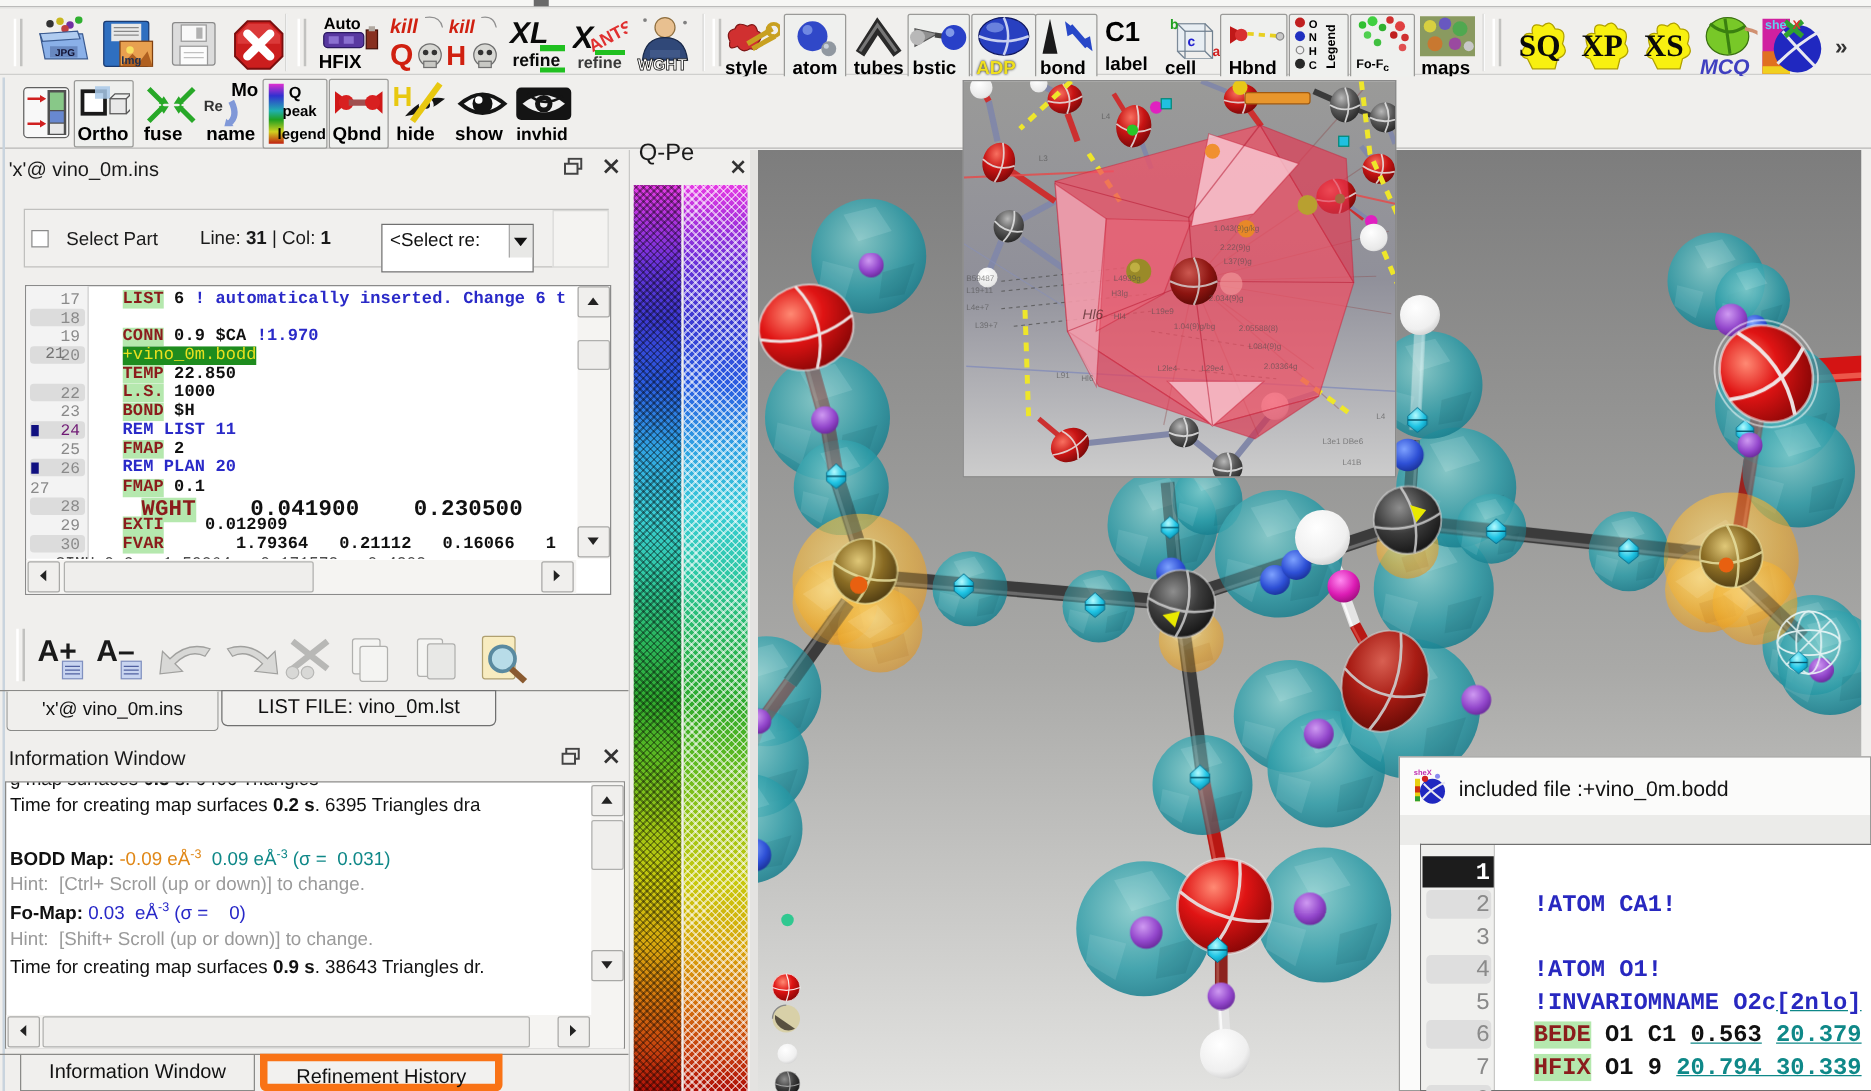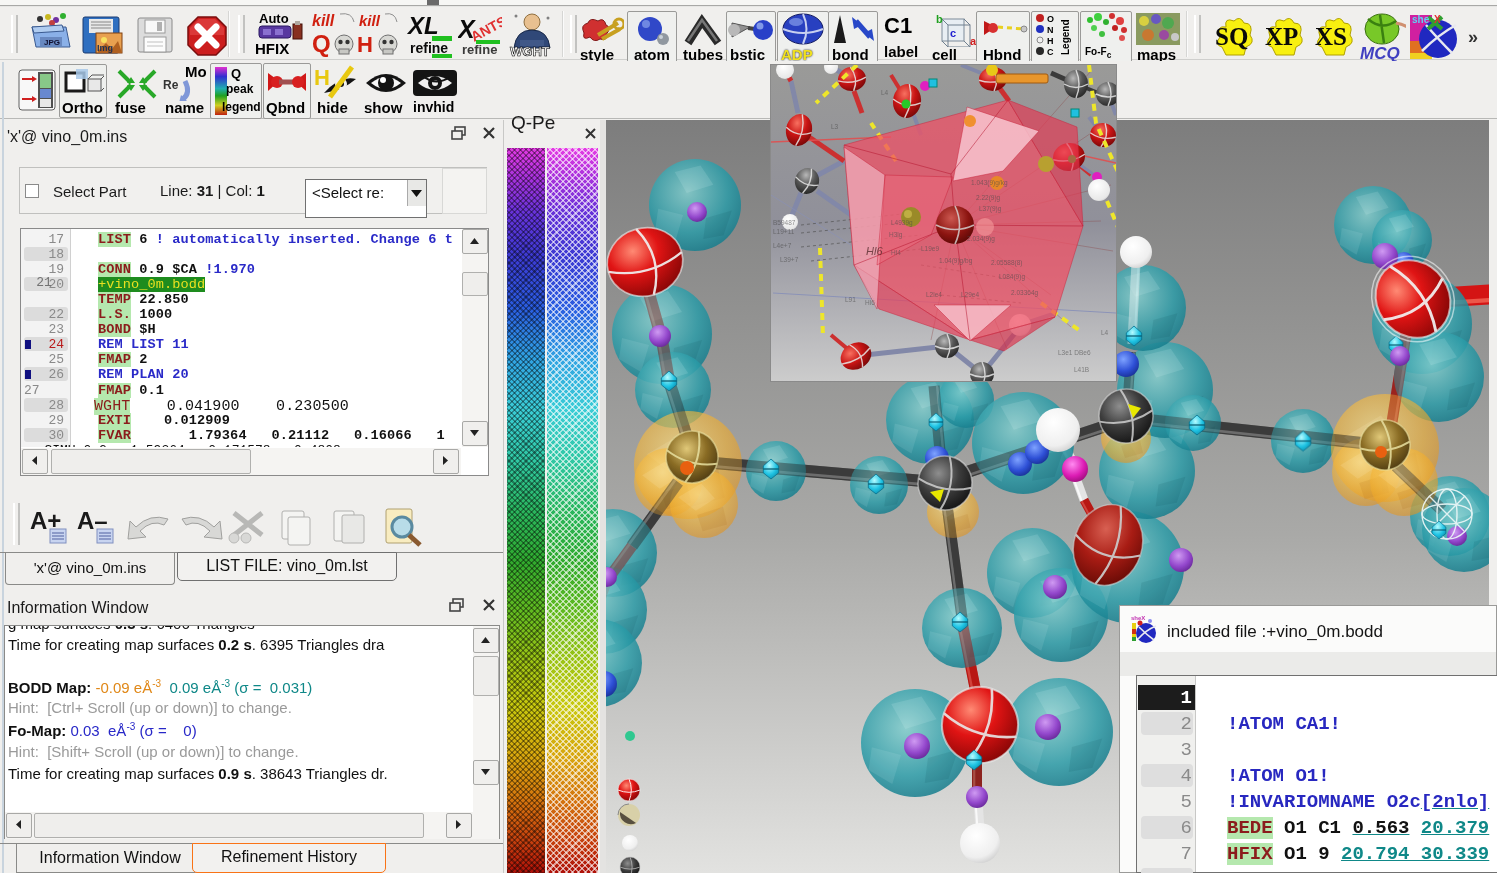--- a/index.html
+++ b/index.html
@@ -354,36 +354,36 @@
 <div class="abs" style="left:24px;top:292.20000000000005px;width:44px;height:14px;"></div>
 <div class="abs mono" style="left:24px;top:275px;width:40px;text-align:center;font-size:13px;color:#737373">21</div>
 <div class="abs mono" style="left:98px;top:292.20000000000005px;font-size:13.6px;font-weight:bold;letter-spacing:0.1px;white-space:nowrap;width:360px;overflow:hidden"><span style="color:#8b1c1c;background:#b5e8ae">TEMP</span><span style="color:#111;font-weight:bold">&nbsp;22.850</span></div>
 <div class="abs" style="left:24px;top:307.25000000000006px;width:44px;height:14px;background:#dcdcdc;border-radius:3px;"></div>
 <div class="abs mono" style="left:24px;top:307.25000000000006px;width:40px;text-align:right;font-size:13px;color:#8a8a8a">22</div>
 <div class="abs mono" style="left:98px;top:307.25000000000006px;font-size:13.6px;font-weight:bold;letter-spacing:0.1px;white-space:nowrap;width:360px;overflow:hidden"><span style="color:#8b1c1c;background:#b5e8ae">L.S.</span><span style="color:#111">&nbsp;1000</span></div>
 <div class="abs" style="left:24px;top:322.30000000000007px;width:44px;height:14px;"></div>
 <div class="abs mono" style="left:24px;top:322.30000000000007px;width:40px;text-align:right;font-size:13px;color:#8a8a8a">23</div>
 <div class="abs mono" style="left:98px;top:322.30000000000007px;font-size:13.6px;font-weight:bold;letter-spacing:0.1px;white-space:nowrap;width:360px;overflow:hidden"><span style="color:#8b1c1c;background:#b5e8ae">BOND</span><span style="color:#111">&nbsp;$H</span></div>
 <div class="abs" style="left:24px;top:337.3500000000001px;width:44px;height:14px;background:#dcdcdc;border-radius:3px;"></div>
-<div class="abs mono" style="left:24px;top:337.3500000000001px;width:40px;text-align:right;font-size:13px;color:#b91c1c">24</div>
+<div class="abs mono" style="left:24px;top:337.3500000000001px;width:40px;text-align:right;font-size:13px;color:#701a75">24</div>
 <div class="abs" style="left:25px;top:340.3500000000001px;width:6px;height:9px;background:#101080"></div>
 <div class="abs mono" style="left:98px;top:337.3500000000001px;font-size:13.6px;font-weight:bold;letter-spacing:0.1px;white-space:nowrap;width:360px;overflow:hidden"><span style="color:#2a2ac8">REM&nbsp;LIST&nbsp;11</span></div>
 <div class="abs" style="left:24px;top:352.4000000000001px;width:44px;height:14px;"></div>
 <div class="abs mono" style="left:24px;top:352.4000000000001px;width:40px;text-align:right;font-size:13px;color:#8a8a8a">25</div>
 <div class="abs mono" style="left:98px;top:352.4000000000001px;font-size:13.6px;font-weight:bold;letter-spacing:0.1px;white-space:nowrap;width:360px;overflow:hidden"><span style="color:#8b1c1c;background:#b5e8ae">FMAP</span><span style="color:#111">&nbsp;2</span></div>
 <div class="abs" style="left:24px;top:367.4500000000001px;width:44px;height:14px;background:#dcdcdc;border-radius:3px;"></div>
 <div class="abs mono" style="left:24px;top:367.4500000000001px;width:40px;text-align:right;font-size:13px;color:#8a8a8a">26</div>
 <div class="abs" style="left:25px;top:370.4500000000001px;width:6px;height:9px;background:#101080"></div>
 <div class="abs mono" style="left:98px;top:367.4500000000001px;font-size:13.6px;font-weight:bold;letter-spacing:0.1px;white-space:nowrap;width:360px;overflow:hidden"><span style="color:#2a2ac8">REM&nbsp;PLAN&nbsp;20</span></div>
 <div class="abs" style="left:24px;top:382.5000000000001px;width:44px;height:14px;"></div>
 <div class="abs mono" style="left:24px;top:382.5000000000001px;width:40px;text-align:left;font-size:13px;color:#8a8a8a">27</div>
 <div class="abs mono" style="left:98px;top:382.5000000000001px;font-size:13.6px;font-weight:bold;letter-spacing:0.1px;white-space:nowrap;width:360px;overflow:hidden"><span style="color:#8b1c1c;background:#b5e8ae">FMAP</span><span style="color:#111">&nbsp;0.1</span></div>
 <div class="abs" style="left:24px;top:397.5500000000001px;width:44px;height:14px;background:#dcdcdc;border-radius:3px;"></div>
 <div class="abs mono" style="left:24px;top:397.5500000000001px;width:40px;text-align:right;font-size:13px;color:#8a8a8a">28</div>
-<div class="abs mono" style="left:94px;top:397.5500000000001px;font-size:15px;font-weight:normal;letter-spacing:0.1px;white-space:nowrap;width:360px;overflow:hidden"><span style="color:#8b1c1c;background:#b5e8ae">WGHT</span><span style="color:#111">&nbsp;&nbsp;&nbsp;&nbsp;0.041900&nbsp;&nbsp;&nbsp;&nbsp;0.230500</span></div>
+<div class="abs mono" style="left:113px;top:397.5500000000001px;font-size:18px;font-weight:bold;letter-spacing:0.1px;white-space:nowrap;width:360px;overflow:hidden"><span style="color:#8b1c1c;background:#b5e8ae">WGHT</span><span style="color:#111">&nbsp;&nbsp;&nbsp;&nbsp;0.041900&nbsp;&nbsp;&nbsp;&nbsp;0.230500</span></div>
 <div class="abs" style="left:24px;top:412.60000000000014px;width:44px;height:14px;"></div>
 <div class="abs mono" style="left:24px;top:412.60000000000014px;width:40px;text-align:right;font-size:13px;color:#8a8a8a">29</div>
 <div class="abs mono" style="left:98px;top:412.60000000000014px;font-size:13.6px;font-weight:bold;letter-spacing:0.1px;white-space:nowrap;width:360px;overflow:hidden"><span style="color:#8b1c1c;background:#b5e8ae">EXTI</span><span style="color:#111">&nbsp;&nbsp;&nbsp;&nbsp;0.012909</span></div>
 <div class="abs" style="left:24px;top:427.65000000000015px;width:44px;height:14px;background:#dcdcdc;border-radius:3px;"></div>
 <div class="abs mono" style="left:24px;top:427.65000000000015px;width:40px;text-align:right;font-size:13px;color:#8a8a8a">30</div>
 <div class="abs mono" style="left:98px;top:427.65000000000015px;font-size:13.6px;font-weight:bold;letter-spacing:0.1px;white-space:nowrap;width:360px;overflow:hidden"><span style="color:#8b1c1c;background:#b5e8ae">FVAR</span><span style="color:#111">&nbsp;&nbsp;&nbsp;&nbsp;&nbsp;&nbsp;&nbsp;1.79364&nbsp;&nbsp;&nbsp;0.21112&nbsp;&nbsp;&nbsp;0.16066&nbsp;&nbsp;&nbsp;1</span></div>
 <div class="abs" style="left:21px;top:443px;width:439px;height:4px;overflow:hidden">
     <div class="mono" style="margin-top:0;font-size:13px;color:#111;white-space:nowrap">&nbsp;&nbsp;&nbsp;SIMU&nbsp;0.2&nbsp;&nbsp;&nbsp;1.59364&nbsp;&nbsp;&nbsp;0.171578&nbsp;&nbsp;&nbsp;0.4808</div>
   </div>
 <div class="abs" style="left:462px;top:229px;width:26px;height:218px;background:#f5f4f2"></div>
@@ -475,21 +475,21 @@
 <svg class="abs" style="left:13px;top:819px" width="11" height="12">
     <polygon points="8,1 8,10 3,5.5" fill="#222"></polygon>
   </svg>
 <div class="abs" style="left:34px;top:813px;width:390px;height:25px;background:#efeeec;border:1px solid #b0b0ae;border-radius:2px"></div>
 <div class="abs" style="left:446px;top:813px;width:26px;height:25px;background:#f0efed;border:1px solid #a8a8a6;border-radius:2px"></div>
 <svg class="abs" style="left:453px;top:819px" width="11" height="12">
     <polygon points="3,1 3,10 8,5.5" fill="#222"></polygon>
   </svg>
 <div class="abs" style="left:0;top:843px;width:503px;height:1px;background:#8a8a88"></div>
 <div class="abs" style="left:16px;top:844px;width:188px;height:29px;background:#f0efed;border:1px solid #8a8a88;border-top:none;font-size:16px;text-align:center;padding-top:5px">Information Window</div>
-<div class="abs" style="left:192px;top:843px;width:194px;height:30px;background:#f2f1ef;border:1px solid #f97316;border-radius:0 0 5px 5px;font-size:16px;text-align:center;padding-top:4px">Refinement History</div>
+<div class="abs" style="left:208px;top:843px;width:194px;height:30px;background:#f2f1ef;border:6px solid #f97316;border-radius:0 0 5px 5px;font-size:16px;text-align:center;padding-top:4px">Refinement History</div>
 <div class="abs" style="left:503px;top:120px;width:98px;height:753px;background:#f0efed;border-left:1px solid #c8c8c6"></div>
 <div class="ttl" style="left:511px;top:112px;font-size:19px">Q-Pe</div>
 <svg class="abs" style="left:584px;top:128px" width="13" height="12" viewBox="0 0 13 12">
     <path d="M2 1 L11 10 M11 1 L2 10" stroke="#333" stroke-width="2"></path>
   </svg>
 <div class="abs" style="left:507px;top:148px;width:38px;height:725px;background:linear-gradient(180deg,#e43ae4 0%,#a932dc 4%,#6632d8 9%,#3c3ad2 15%,#2a5ce0 22%,#30a2e2 29%,#3accd6 36%,#30c8a4 43%,#2ab65e 50%,#30aa2e 57%,#62ba20 64%,#9ec414 71%,#c8c80e 77%,#d8a60e 84%,#d4740e 90%,#c43c0e 96%,#ae1008 100%)"></div>
 <div class="abs" style="left:507px;top:148px;width:38px;height:725px;background:repeating-linear-gradient(45deg,rgba(0,0,0,0.34) 0 1.5px,transparent 1.5px 4px),repeating-linear-gradient(-45deg,rgba(0,0,0,0.34) 0 1.5px,transparent 1.5px 4px)"></div>
 <div class="abs" style="left:547px;top:148px;width:51px;height:725px;background:linear-gradient(180deg,#e43ae4 0%,#a932dc 4%,#6632d8 9%,#3c3ad2 15%,#2a5ce0 22%,#30a2e2 29%,#3accd6 36%,#30c8a4 43%,#2ab65e 50%,#30aa2e 57%,#62ba20 64%,#9ec414 71%,#c8c80e 77%,#d8a60e 84%,#d4740e 90%,#c43c0e 96%,#ae1008 100%)"></div>
 <div class="abs" style="left:547px;top:148px;width:51px;height:725px;background:repeating-linear-gradient(45deg,rgba(255,255,255,0.55) 0 1.5px,transparent 1.5px 4.5px),repeating-linear-gradient(-45deg,rgba(255,255,255,0.55) 0 1.5px,transparent 1.5px 4.5px)"></div>
 <svg class="abs" style="left:600px;top:120px" width="897" height="753" viewBox="600 120 897 753">

